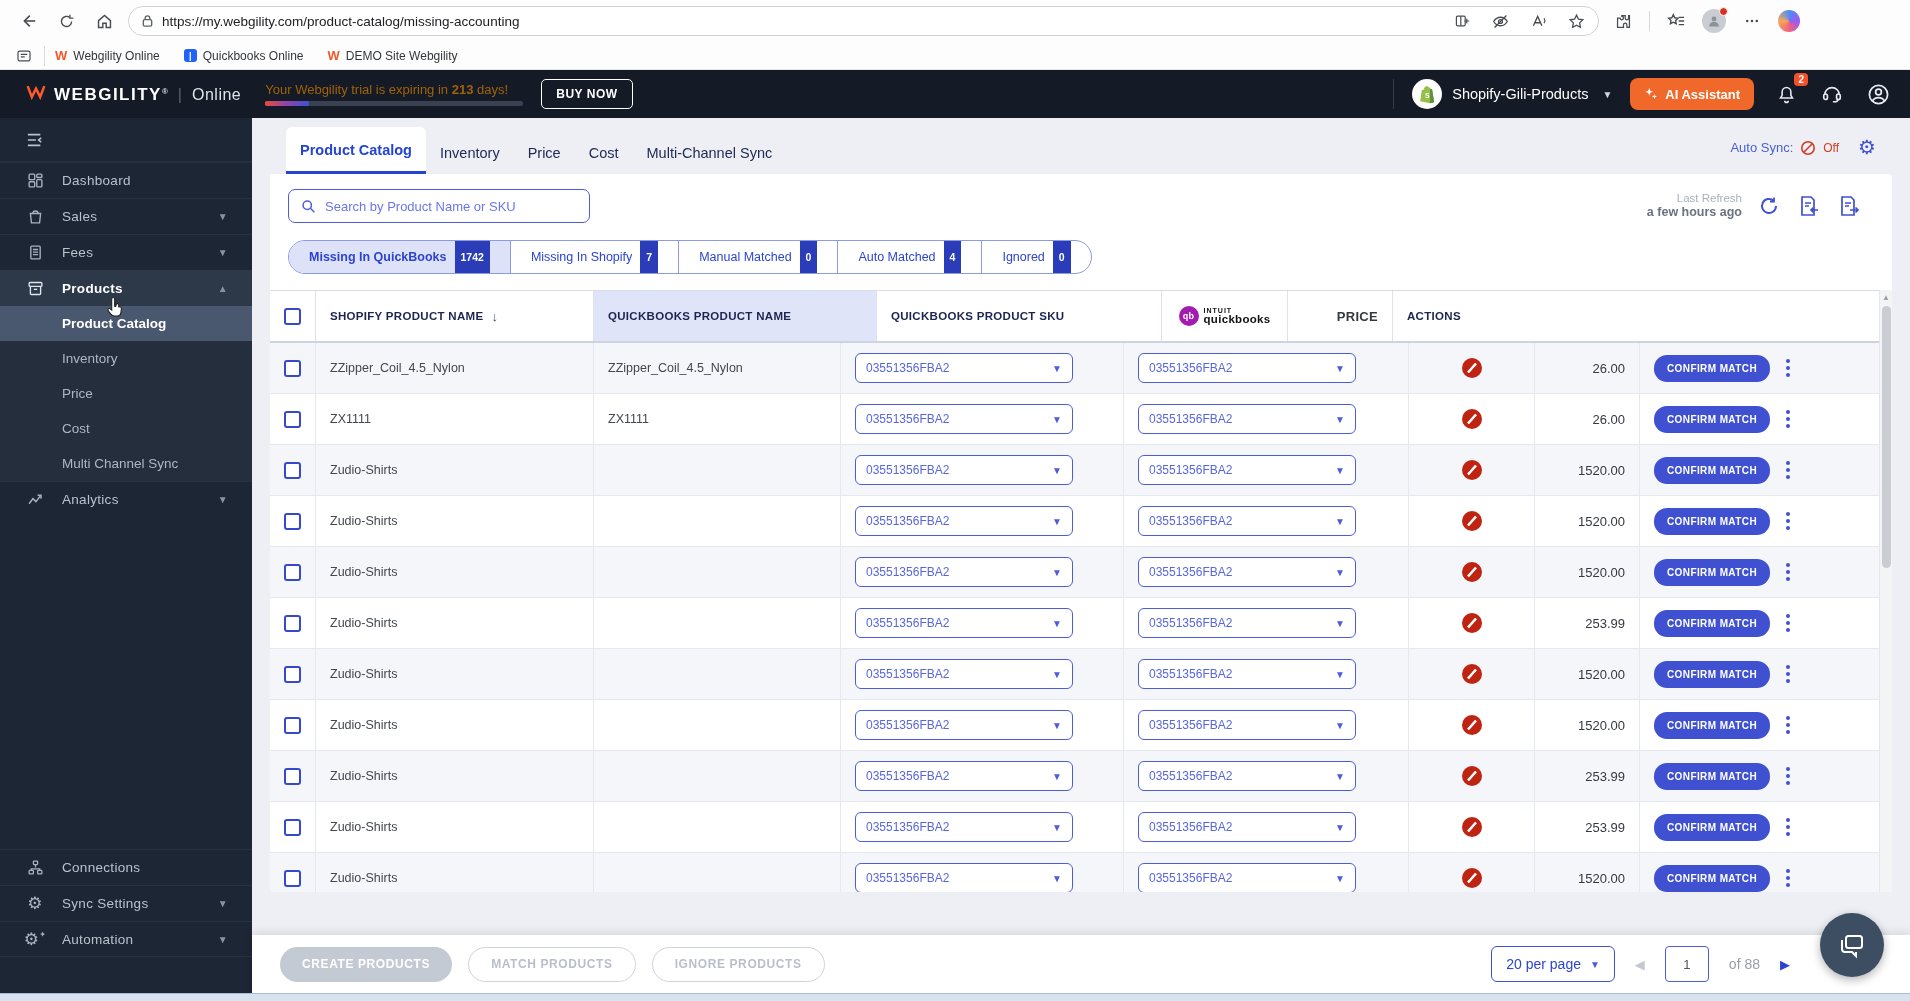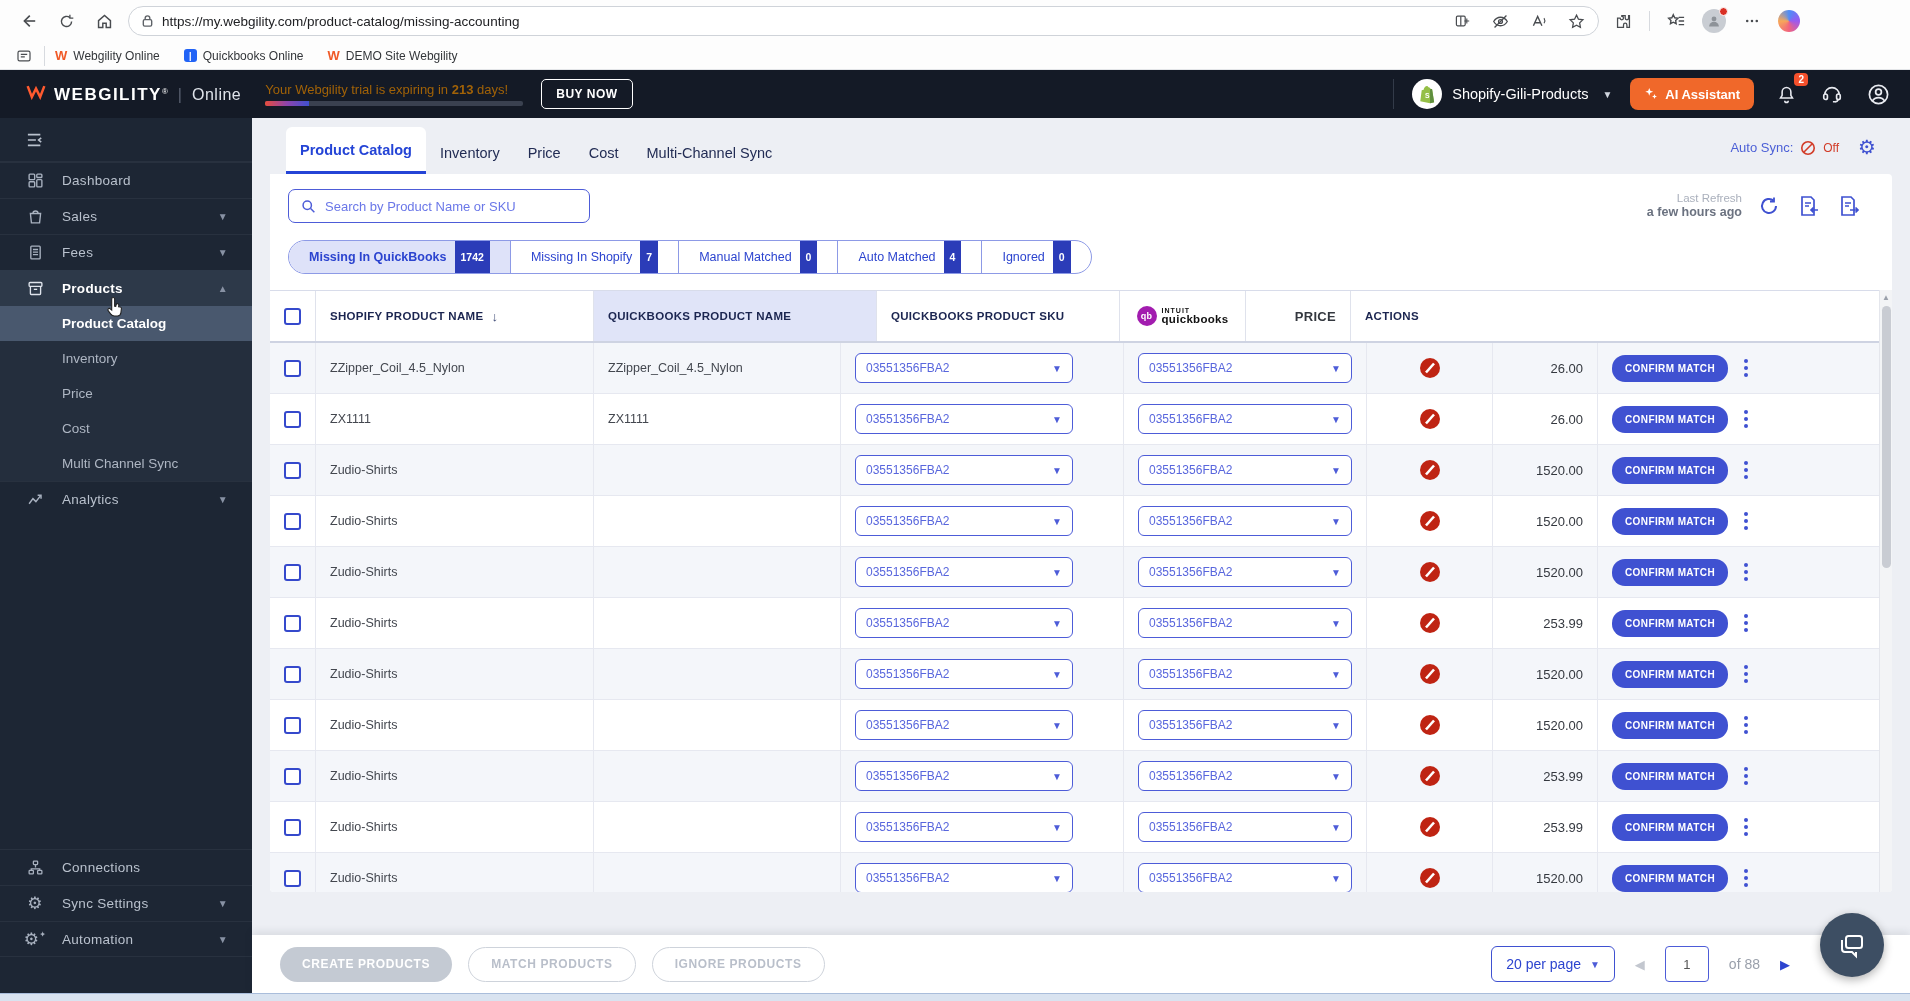--- a/index.html
+++ b/index.html
@@ -92,21 +92,21 @@
   
   .tbl { border-top:1px solid #d8dcea; }
   .thead { display:flex; height:52px; border-bottom:2px solid #ced3e2; background:#fff; }
   .th { display:flex; align-items:center; padding:0 14px; font-size:11.5px; font-weight:700; letter-spacing:.3px; color:#1b2550; border-right:1px solid #dfe2ec; }
   .th.tint { background:#e0e4f8; }
   .cell { display:flex; align-items:center; padding:0 14px; font-size:12.5px; color:#43474f; border-right:1px solid #e6e8f0; height:100%; }
   .col-check { width:46px; justify-content:center; padding:0; }
   .col-name { width:278px; }
   .col-sku { width:247px; }
   .col-qbname { width:283px; }
-  .col-qbsku { width:243px;text-align:center; }
+  .col-qbsku { width:285px;text-align:center; }
   .col-qblogo { width:126px; justify-content:center; }
   .col-price { width:105px; justify-content:flex-end; font-size:13px; color:#34383f; }
   .col-actions { flex:1; gap:12px; border-right:none; padding-left:14px; }
   .trow { display:flex; height:51px; border-bottom:1px solid #e6e8f0; background:#fff; }
   .trow:nth-child(odd) { background:#f4f6fa; }
   .checkbox { width:17px; height:17px; border:2px solid #3549cc; border-radius:3px; background:#fff; cursor:pointer; }
   .dropdown { display:flex; align-items:center; justify-content:space-between; width:218px; height:30px; border:1.5px solid #4d5cd8; border-radius:6px; padding:0 10px; background:#fff; cursor:pointer; }
   .dd-val { color:#5866dd; font-size:12px; }
   .dd-caret { color:#4d5cd8; font-size:10px; }
   .confirm { background:#3f51d1; color:#fff; border:none; border-radius:13px; font-size:10px; font-weight:700; letter-spacing:.4px; padding:8px 13px; cursor:pointer; font-family:"Liberation Sans", sans-serif; }

